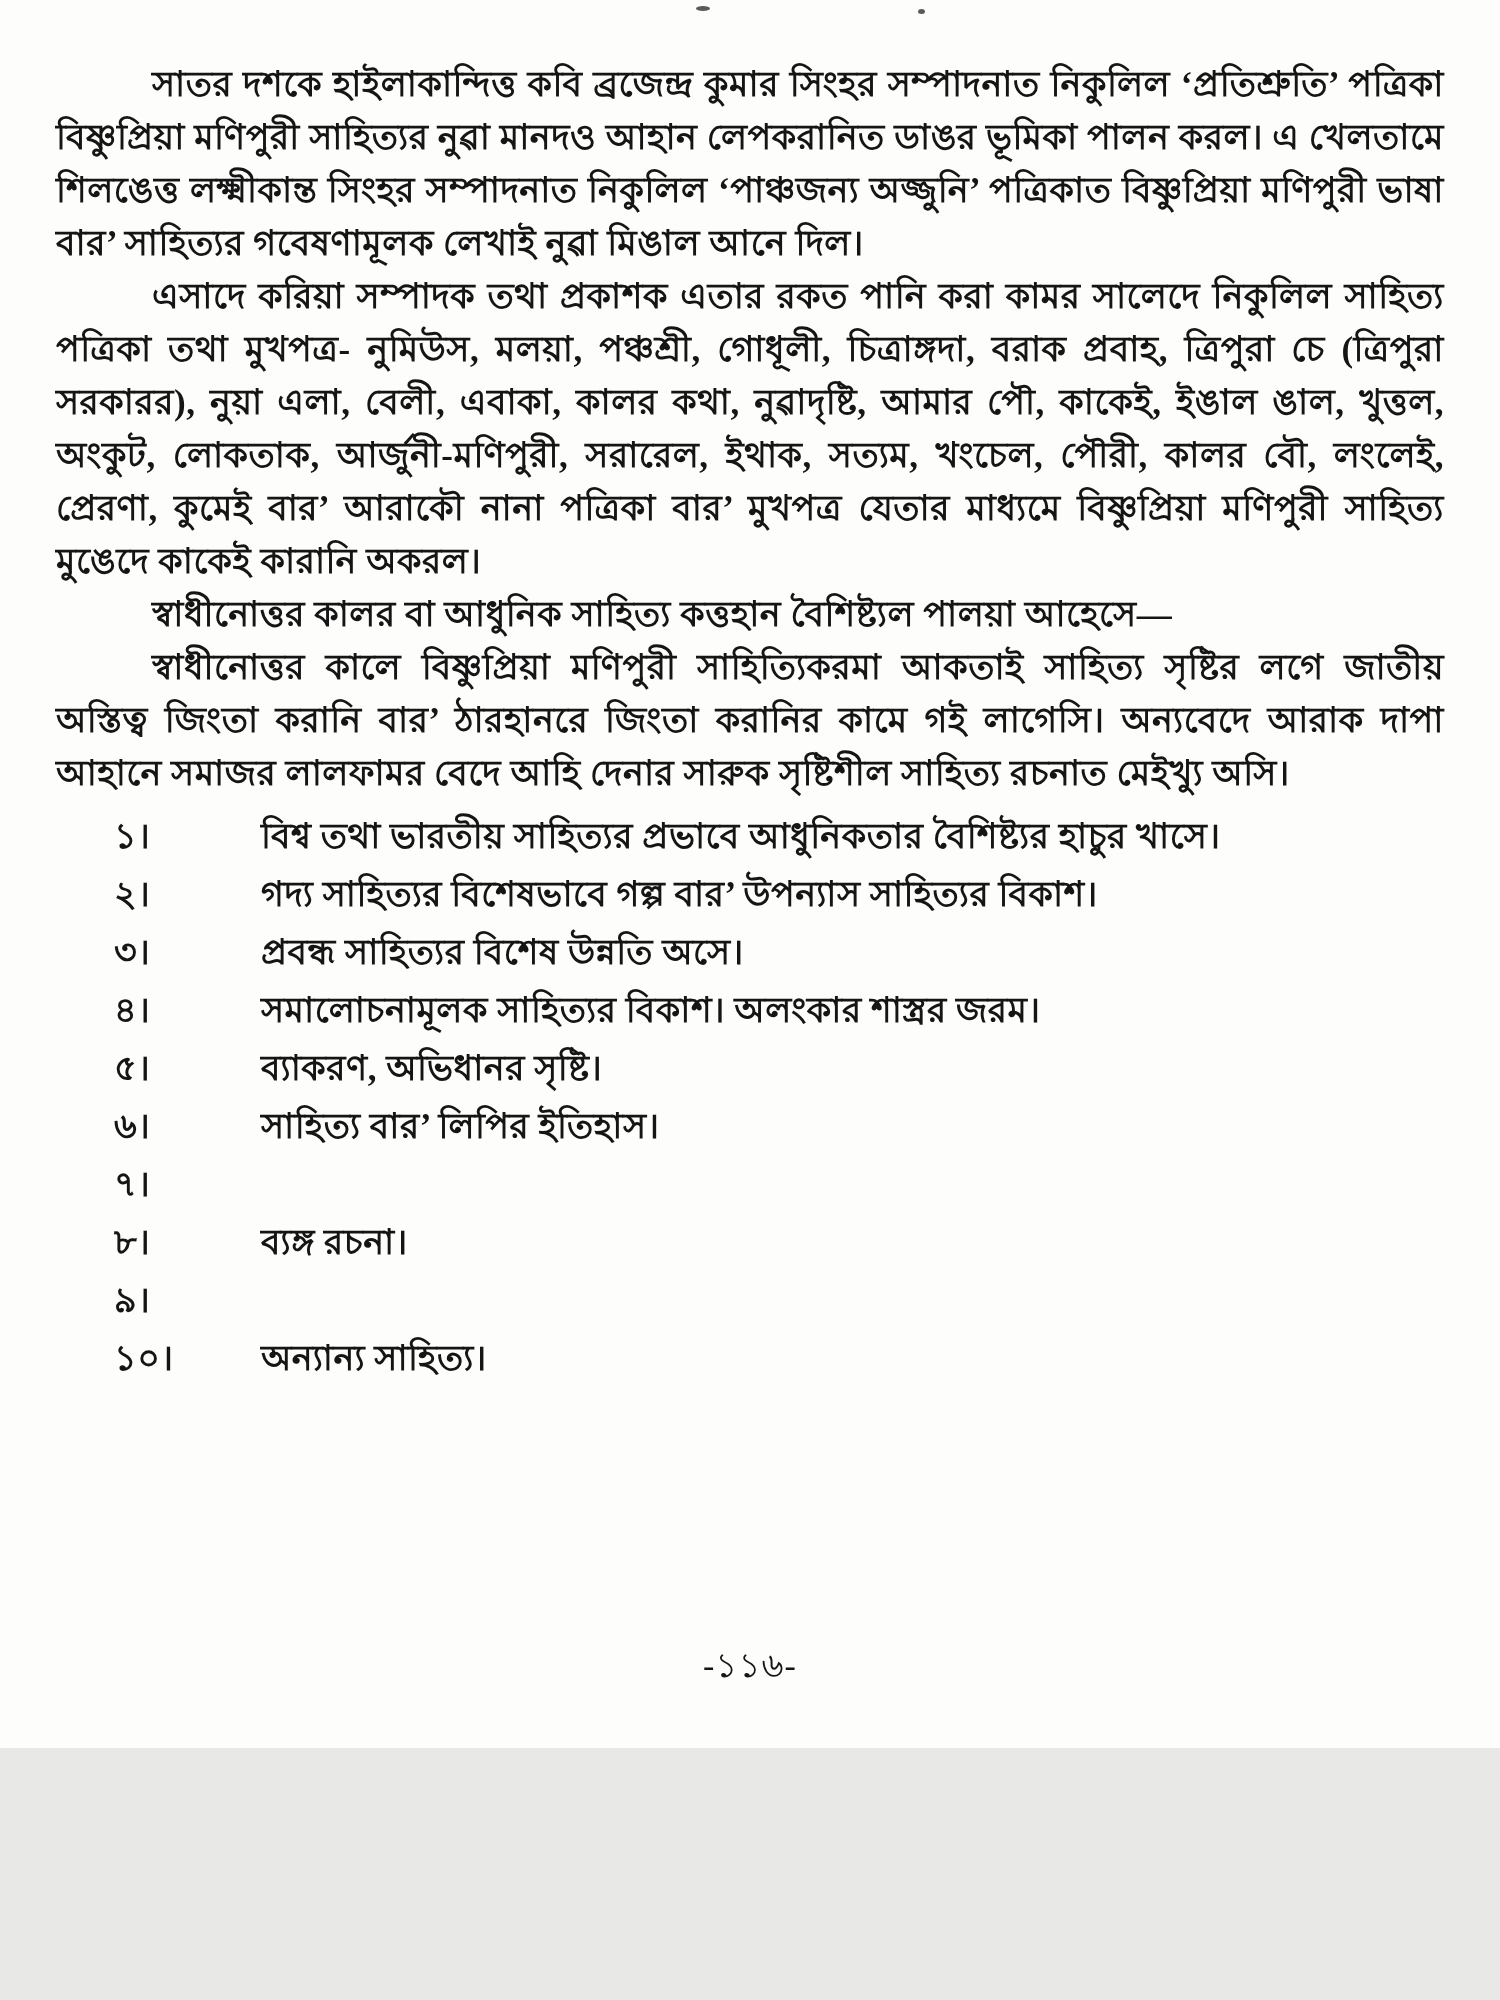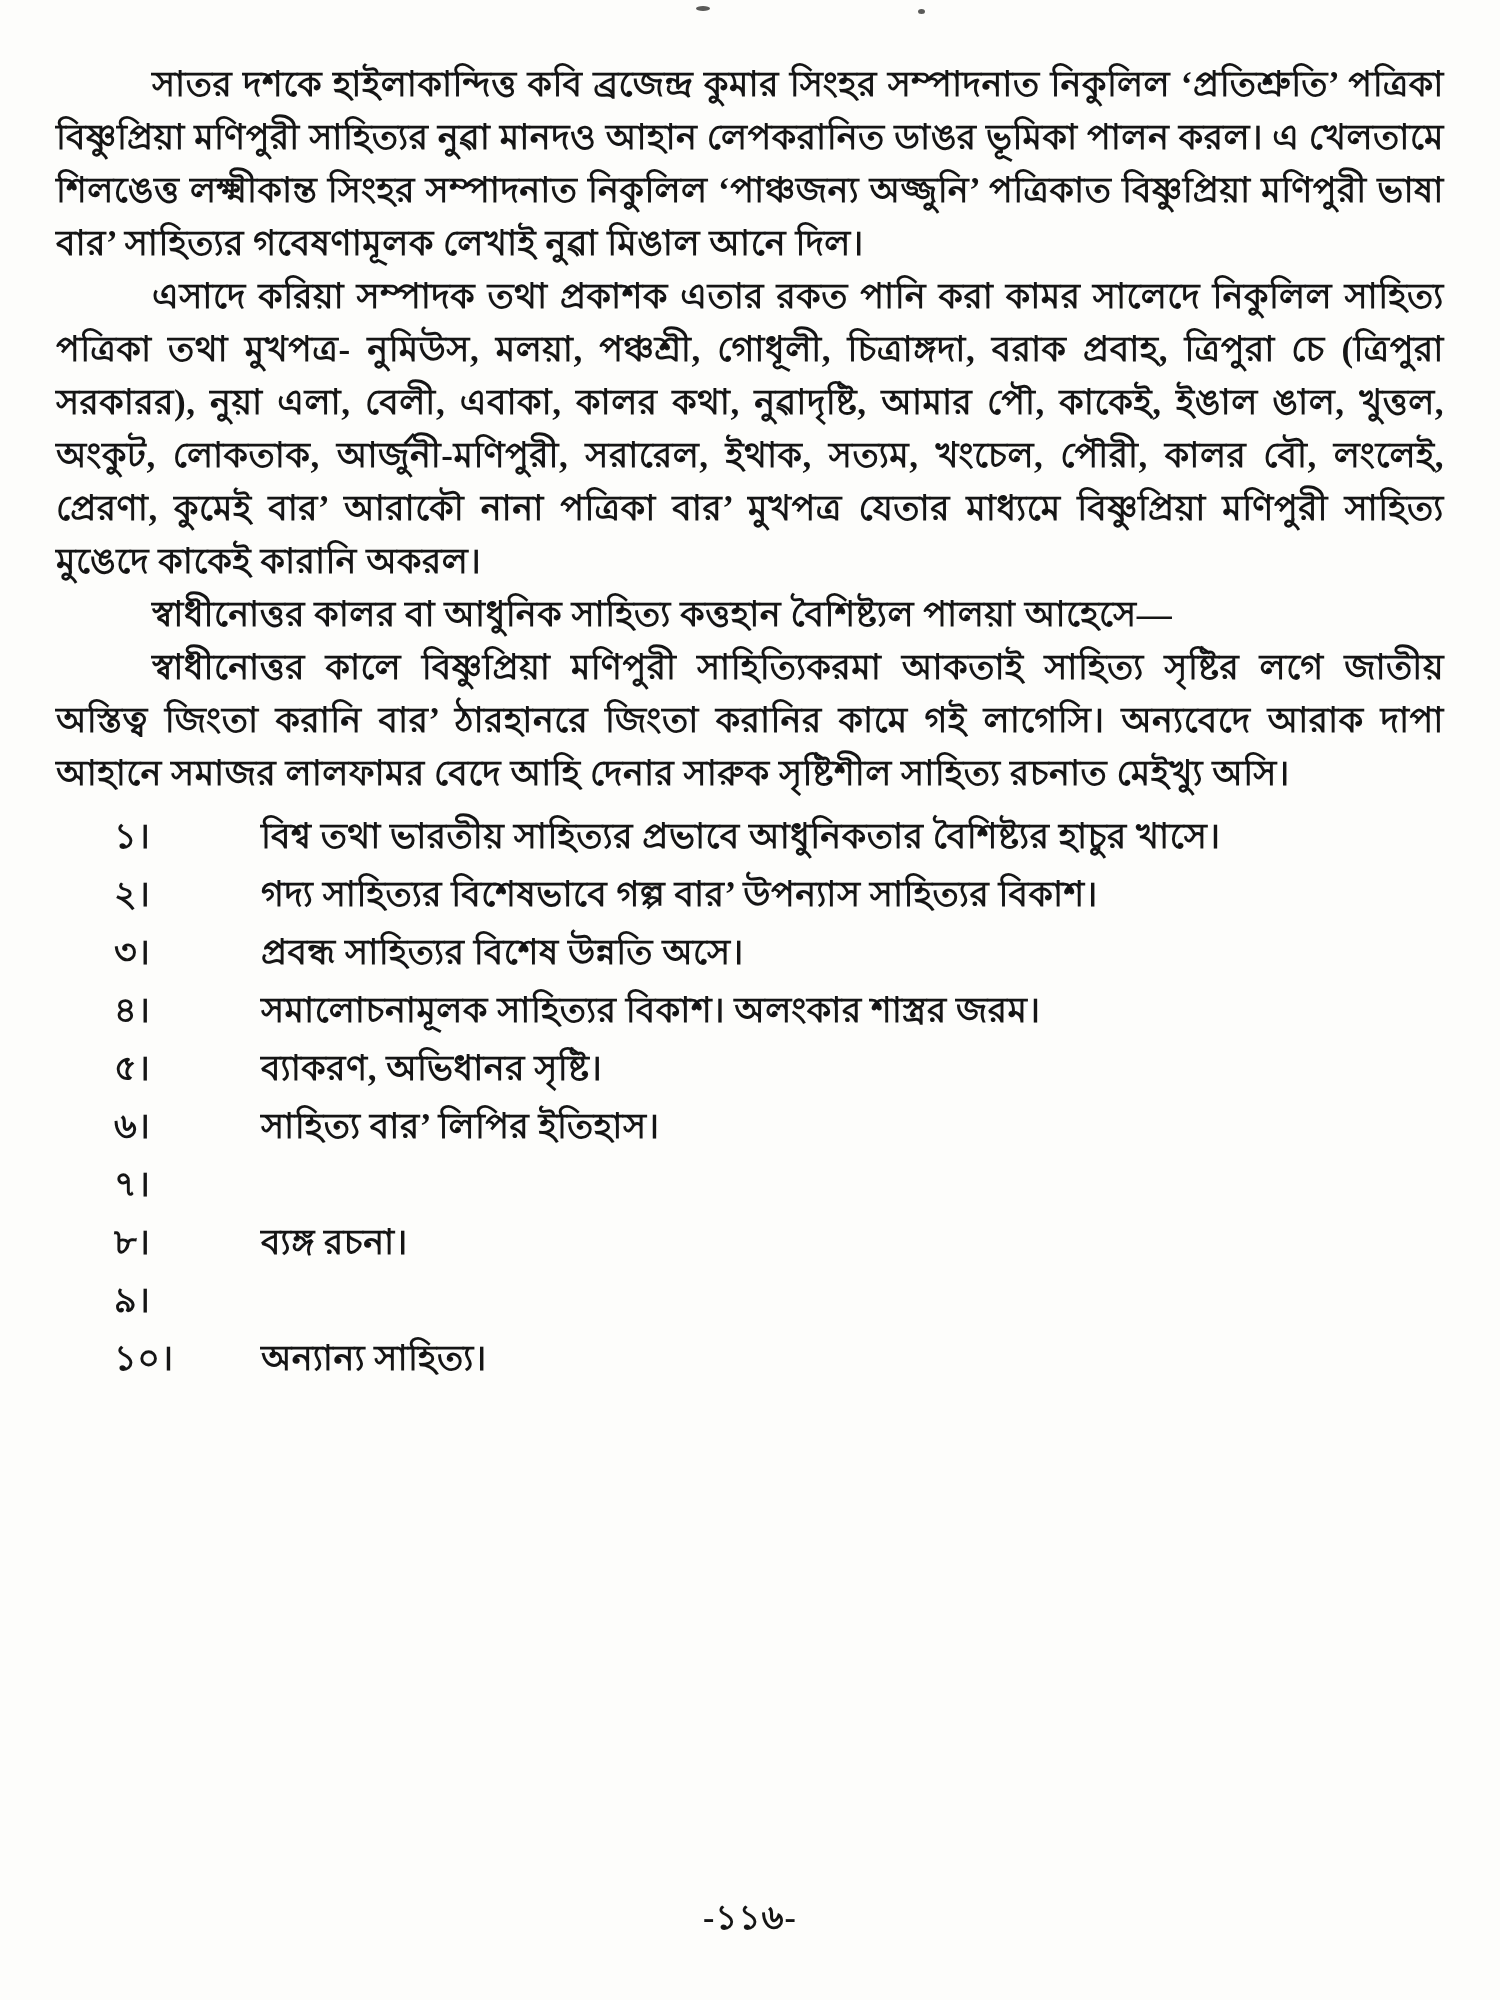--- a/index.html
+++ b/index.html
@@ -3,21 +3,21 @@
 <meta charset="utf-8">
 <style>
   html, body {
     margin: 0;
     padding: 0;
     background: #e8e8e6;
   }
   .page {
     position: relative;
     width: 1500px;
-    height: 2000px;
+    height: 1748px;
     margin: 0 auto;
     background: #fdfdfb;
     box-sizing: border-box;
     padding: 58px 56px 0 56px;
     font-family: "Liberation Serif", "DejaVu Serif", serif;
     color: #151515;
     overflow: hidden;
   }
   .body-text {
     font-size: 35px;
@@ -51,21 +51,21 @@
     text-align: left;
     margin-left: 39px;
   }
   .page-number {
     position: absolute;
     left: 0;
     right: 0;
     bottom: 52px;
     text-align: center;
     font-size: 34px;
-    font-weight: 700;
+    font-weight: 400;
     letter-spacing: 1px;
   }
   .speck {
     position: absolute;
     background: #5a5a58;
     border-radius: 50%;
   }
   .speck-1 { top: 6px; left: 696px; width: 14px; height: 5px; }
   .speck-2 { top: 9px; left: 918px; width: 7px; height: 5px; }
 </style>

